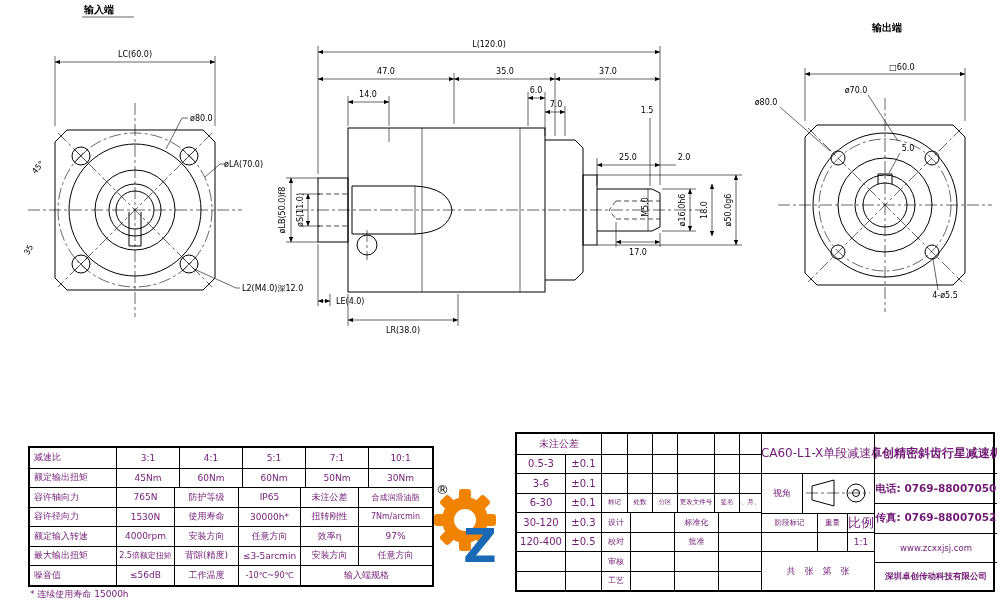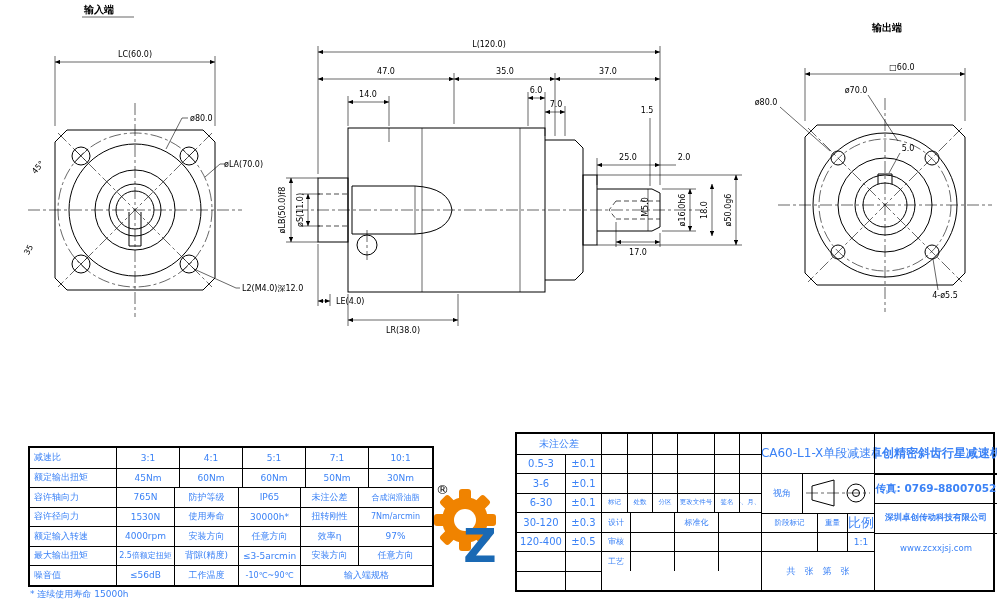--- a/index.html
+++ b/index.html
@@ -1,17 +1,17 @@
 <!DOCTYPE html>
 <html style="--line: #000000; --logo-orange: #f08300; --logo-blue: #1a69b4;"><head>
 <meta charset="utf-8">
 <style>
   html,body{margin:0;padding:0;background:#fff}
   .page{position:relative;width:1000px;height:601px;background:#fff;overflow:hidden;
-        font-family:"DejaVu Sans",sans-serif;color:#3b82f6}
+        font-family:"DejaVu Sans",sans-serif;color:#701a75}
   
   svg .s{fill:none;stroke:#000;stroke-width:1}
   svg .thin{fill:none;stroke:#000;stroke-width:.6}
   svg .cl{fill:none;stroke:#000;stroke-width:.6;stroke-dasharray:12 3 3 3}
   svg .dash{fill:none;stroke:#000;stroke-width:.7;stroke-dasharray:5 3}
   svg .dim{fill:none;stroke:#000;stroke-width:.6}
   svg .dar{fill:none;stroke:#000;stroke-width:.6;marker-start:url(#arr);marker-end:url(#arr)}
   svg text{font-family:"DejaVu Sans",sans-serif;fill:#000}
   .dt{font-size:8px}
   .el{font-size:10px;font-weight:bold}
@@ -367,20 +367,26 @@
         <div class="c" style="width:25px">签名</div>
         <div class="c" style="flex:1">年、月、日</div>
       </div>
       <div class="r sgn" style="height:19.5px">
         <div class="c first" style="width:28px">设计</div>
         <div class="c" style="width:44px"></div>
         <div class="c" style="width:44px">标准化</div>
         <div class="c" style="flex:1"></div>
       </div>
       <div class="r sgn" style="height:19.5px">
+        <div class="c first" style="width:28px">校对</div>
+        <div class="c" style="width:44px"></div>
+        <div class="c" style="width:44px">批准</div>
+        <div class="c" style="flex:1"></div>
+      </div>
+      <div class="r sgn" style="height:19.5px">
         <div class="c first" style="width:28px">审核</div>
         <div class="c" style="width:44px"></div>
         <div class="c" style="width:44px"></div>
         <div class="c" style="flex:1"></div>
       </div>
       <div class="r sgn" style="height:19.5px">
         <div class="c first" style="width:28px">工艺</div>
         <div class="c" style="width:44px"></div>
         <div class="c" style="width:44px"></div>
         <div class="c" style="flex:1"></div>
@@ -413,20 +419,21 @@
           <div class="r" style="height:19.5px">
             <div class="c first" style="width:55px"></div>
             <div class="c" style="width:30px"></div>
             <div class="c" style="flex:1">1:1</div>
           </div>
           <div class="r" style="height:39px">
             <div class="c first" style="flex:1">共　张　第　张</div>
           </div>
         </div>
         <div style="flex:1;border-left:1px solid #000;display:flex;flex-direction:column;box-sizing:border-box">
+          <div class="c first" style="height:29.25px;width:100%;font-weight:bold;font-size:10.5px">电话: 0769-88007050</div>
           <div class="c first bt" style="height:29.25px;width:100%;font-weight:bold;font-size:10.5px">传真: 0769-88007052</div>
+          <div class="c first bt" style="height:29.25px;width:100%;font-size:8.5px">www.zcxxjsj.com</div>
           <div class="c first bt" style="height:29.25px;width:100%;font-weight:bold;font-size:8.5px">深圳卓创传动科技有限公司</div>
-          <div class="c first bt" style="height:29.25px;width:100%;font-size:8.5px">www.zcxxjsj.com</div>
         </div>
       </div>
     </div>
   </div>
 </div>
 
 </body></html>

